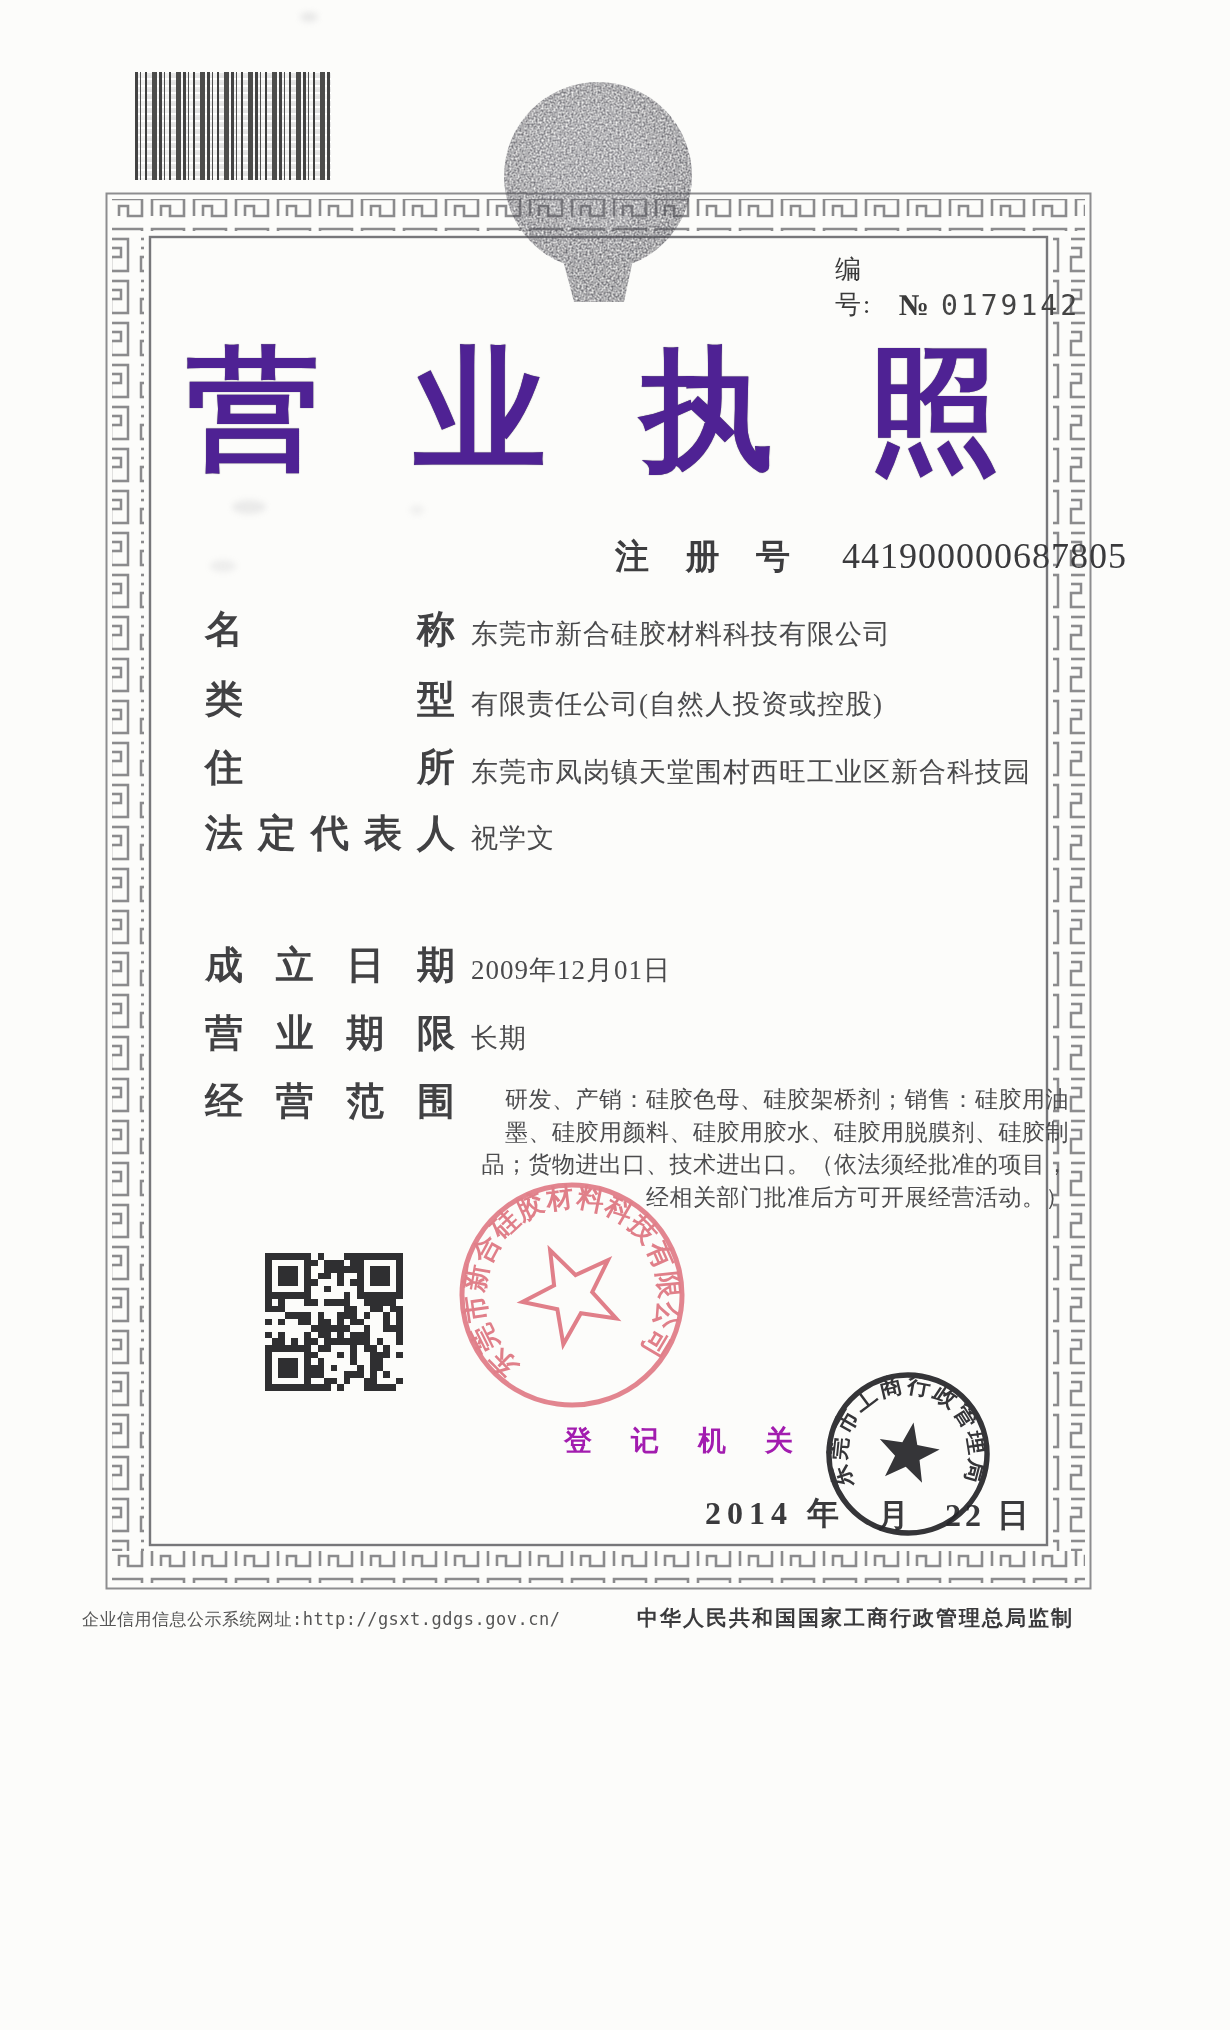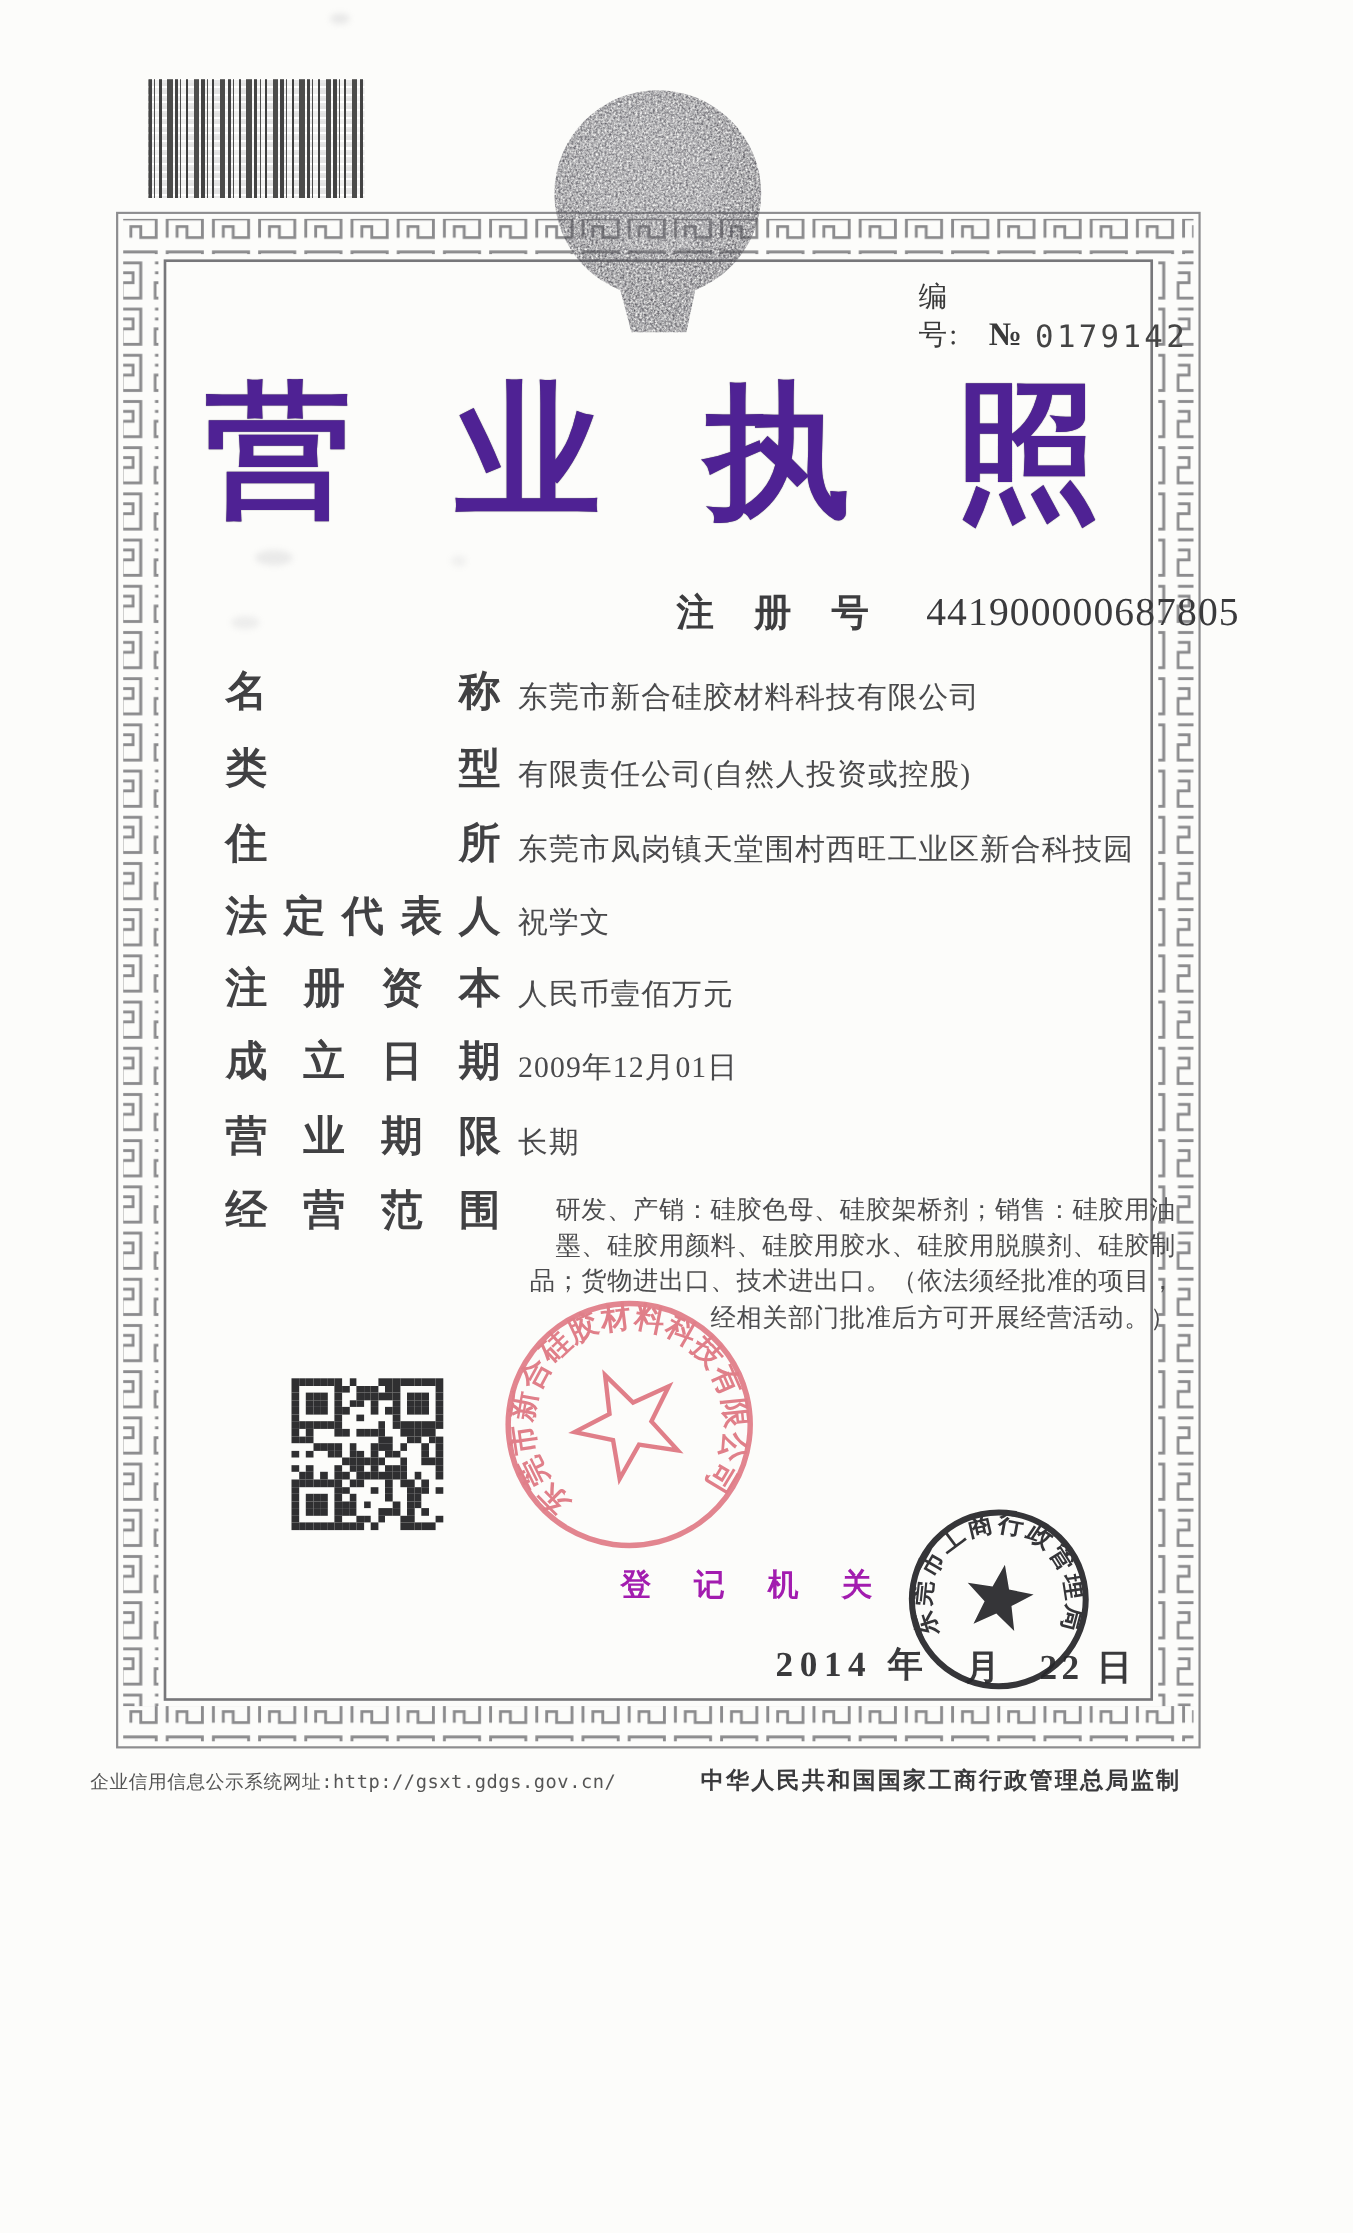--- a/index.html
+++ b/index.html
@@ -152,23 +152,20 @@
   </div>
   <div class="row" style="top:678px">
     <span class="flabel">类型</span><span class="fvalue">有限责任公司(自然人投资或控股)</span>
   </div>
   <div class="row" style="top:746px">
     <span class="flabel">住所</span><span class="fvalue">东莞市凤岗镇天堂围村西旺工业区新合科技园</span>
   </div>
   <div class="row" style="top:812px">
     <span class="flabel">法定代表人</span><span class="fvalue">祝学文</span>
   </div>
-  <div class="row" style="top:878px">
-    <span class="flabel">注册资本</span><span class="fvalue">人民币壹佰万元</span>
-  </div>
   <div class="row" style="top:944px">
     <span class="flabel">成立日期</span><span class="fvalue">2009年12月01日</span>
   </div>
   <div class="row" style="top:1012px">
     <span class="flabel">营业期限</span><span class="fvalue">长期</span>
   </div>
   <div class="row scope" style="top:1080px">
     <span class="flabel">经营范围</span><span class="fvalue">研发、产销：硅胶色母、硅胶架桥剂；销售：硅胶用油墨、硅胶用颜料、硅胶用胶水、硅胶用脱膜剂、硅胶制品；货物进出口、技术进出口。（依法须经批准的项目，经相关部门批准后方可开展经营活动。）</span>
   </div>
 

